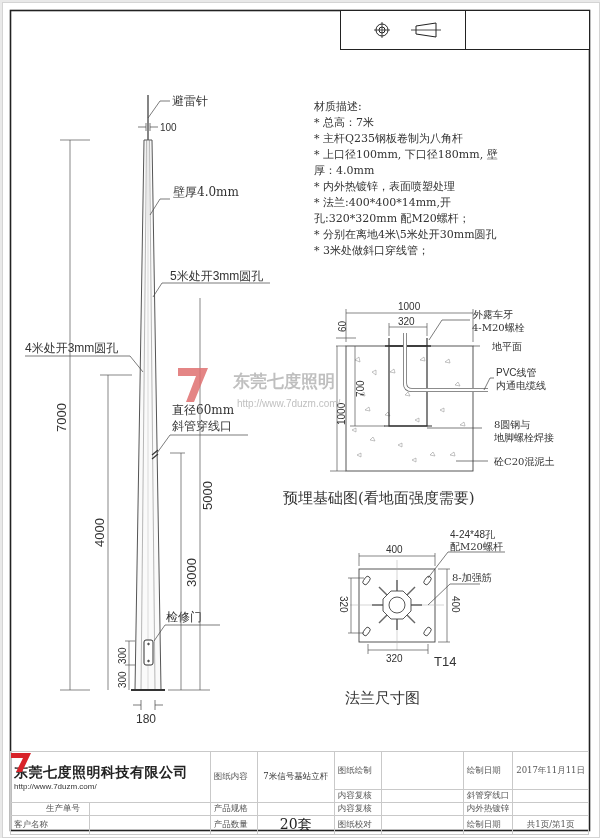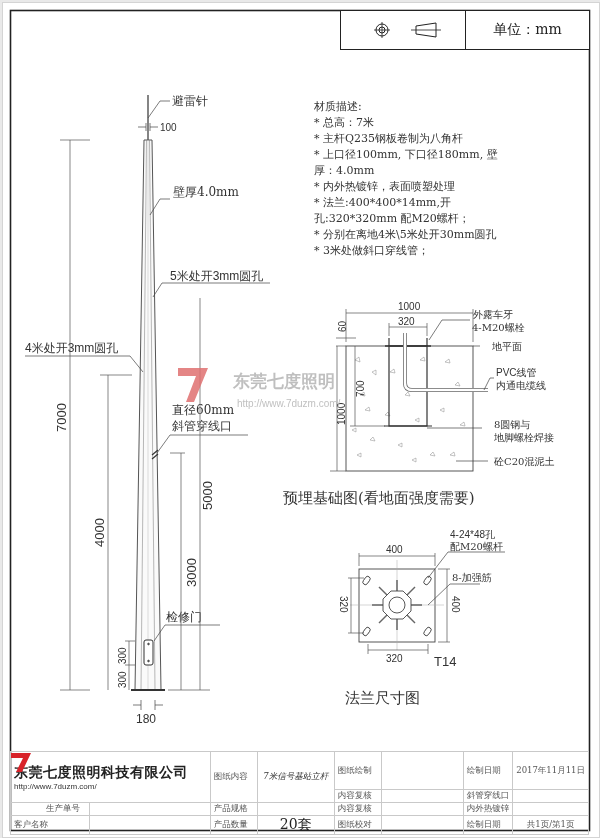--- a/index.html
+++ b/index.html
@@ -267,40 +267,39 @@
   <div class="sym">
     <svg width="124" height="38" viewBox="0 0 124 38" style="position:absolute;left:0;top:0">
       <circle cx="41" cy="19" r="6" fill="none" stroke="#222" stroke-width="1"></circle>
       <circle cx="41" cy="19" r="3" fill="none" stroke="#222" stroke-width="1"></circle>
       <line x1="33" y1="19" x2="49" y2="19" stroke="#222" stroke-width="0.8"></line>
       <line x1="41" y1="11" x2="41" y2="27" stroke="#222" stroke-width="0.8"></line>
       <polygon points="75,15 95,12 95,26 75,23" fill="none" stroke="#222" stroke-width="1"></polygon>
       <line x1="70" y1="19" x2="100" y2="19" stroke="#222" stroke-width="0.8"></line>
     </svg>
   </div>
-  <div class="unit">单位：mm</div>
 </div>
 
 <div class="tb">
   <table>
     <tbody>
         <tr class="logo-cell">
       <td colspan="2" rowspan="2" style="width:212px;border-right:1px solid #c9c9c9;">
         <div style="display:flex;align-items:center;gap:4px;">
           <svg width="22" height="22" viewBox="0 0 22 22">
             <path d="M1,2 L21,2 L12,21 L6,21 L13,7 L1,7 Z" fill="#d8232a"></path>
           </svg>
           <div>
             <div class="company">东莞七度照明科技有限公司</div>
             <div class="url">http://www.7duzm.com/</div>
           </div>
         </div>
       </td>
       <td rowspan="2" style="width:40px;">图纸内容</td>
-      <td rowspan="2" class="center" style="width:70px;color:#333;font-style:italic;">7米信号基站立杆</td>
+      <td rowspan="2" class="center" style="width:70px;color:#333;">7米信号基站立杆</td>
       <td style="width:40px;">图纸绘制</td>
       <td style="width:75px;"></td>
       <td style="width:40px;">绘制日期</td>
       <td class="center">2017年11月11日</td>
     </tr>
     <tr>
       <td>内容复核</td>
       <td></td>
       <td>斜管穿线口</td>
       <td></td>

